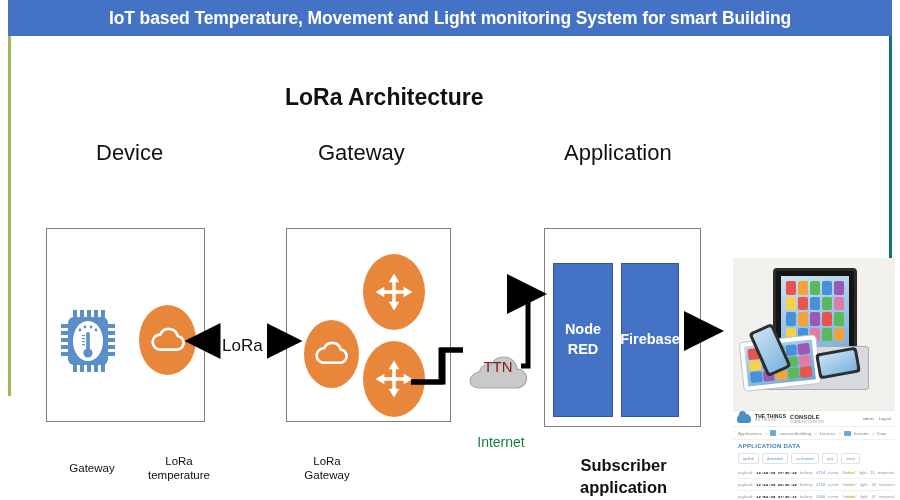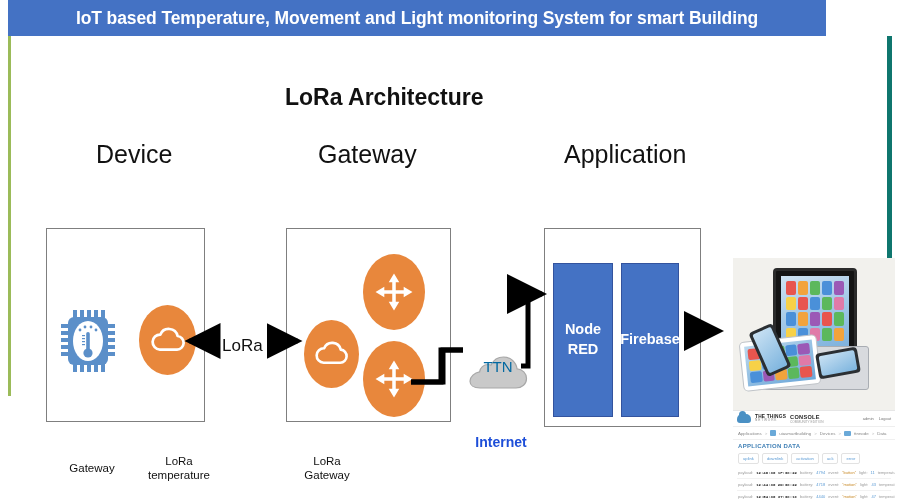--- a/index.html
+++ b/index.html
@@ -9,43 +9,43 @@
     font-family:"Liberation Sans", sans-serif;
     overflow:hidden;
     position:relative;
   }
   .page{
     position:absolute;inset:0;
     width:900px;height:500px;
   }
   
   .banner{
-    position:absolute;left:8px;top:0;width:818px;height:36px;
+    position:absolute;left:8px;top:0;width:884px;height:36px;
     background:#4472C4;
     display:flex;align-items:center;justify-content:center;
   }
   .banner-text{
     color:#ffffff;font-weight:bold;font-size:17.5px;
     letter-spacing:-0.1px;white-space:nowrap;
   }
   
   .slide{
     position:absolute;left:8px;top:36px;width:884px;height:360px;
     background:#ffffff;
     border-left:3px solid #9BBB59;
-    border-right:5px solid #0f766e;
+    border-right:3px solid #0f766e;
     box-sizing:border-box;
   }
   .arch-title{
     position:absolute;left:274px;top:48px;
     font-size:23px;font-weight:bold;color:#111;
   }
   
   .col-head{
-    position:absolute;font-size:25px;color:#111;font-weight:400;
+    position:absolute;font-size:22px;color:#111;font-weight:400;
   }
   .head-device{left:85px;top:104px;}
   .head-gateway{left:307px;top:104px;}
   .head-app{left:553px;top:104px;}
   
   .box{
     position:absolute;border:1.5px solid #7f7f7f;background:#ffffff;
   }
   .box-device{left:35px;top:192px;width:157px;height:192px;}
   .box-gateway{left:275px;top:192px;width:163px;height:192px;}
@@ -78,25 +78,25 @@
   }
   
   .arrow-svg{position:absolute;left:0;top:0;width:884px;height:464px;
     pointer-events:none;}
   
   .ttn{
     position:absolute;left:455px;top:310px;width:64px;height:48px;
   }
   .ttn-text{
     position:absolute;left:455px;top:322px;width:64px;text-align:center;
-    font-size:15px;color:#0369a1;
+    font-size:15px;color:#7f1d1d;
   }
   .internet{
     position:absolute;left:450px;top:398px;width:80px;text-align:center;
-    font-size:14px;font-weight:bold;color:#1d4ed8;
+    font-size:14px;font-weight:normal;color:#15803d;
   }
   
   .appbox{
     position:absolute;background:#4472C4;
     color:#ffffff;font-size:14.5px;font-weight:bold;
     display:flex;align-items:center;justify-content:center;
     text-align:center;line-height:1.35;
     border:1px solid #33539e;
   }
   .app-nodered{left:542px;top:227px;width:58px;height:152px;}
@@ -341,20 +341,24 @@
     <div class="ttn">
       <svg viewBox="0 0 64 48" width="64" height="48">
         <path d="M14 42h36c6.1 0 10.5-4.2 10.5-9.6 0-5.2-4-9.2-9.4-9.5C50.2 16.2 44.6 11 37.6 11c-5.6 0-10.4 3.3-12.5 8.1-1-.4-2-.6-3.1-.6-4.3 0-7.9 3.2-8.4 7.4C8.6 26.7 4 30.6 4 35.2 4 39 7.5 42 14 42z" fill="#C9C9C9" stroke="#a8a8a8" stroke-width="1.2"></path>
       </svg>
     </div>
     <div class="ttn-text">TTN</div>
     <div class="internet">Internet</div>
 
     <div class="appbox app-nodered">Node RED</div>
     <div class="appbox app-firebase">Firebase</div>
+    <div class="subscriber">
+      <div>Subscriber</div>
+      <div>application</div>
+    </div>
 
     <div class="shot">
 
       <div class="photo">
         <div class="tablet">
           <div class="tablet-screen">
             <span class="ico" style="background:#e8554e"></span>
               <span class="ico" style="background:#f2a33c"></span>
             <span class="ico" style="background:#5cb85c"></span>
               <span class="ico" style="background:#4a90d9"></span>

